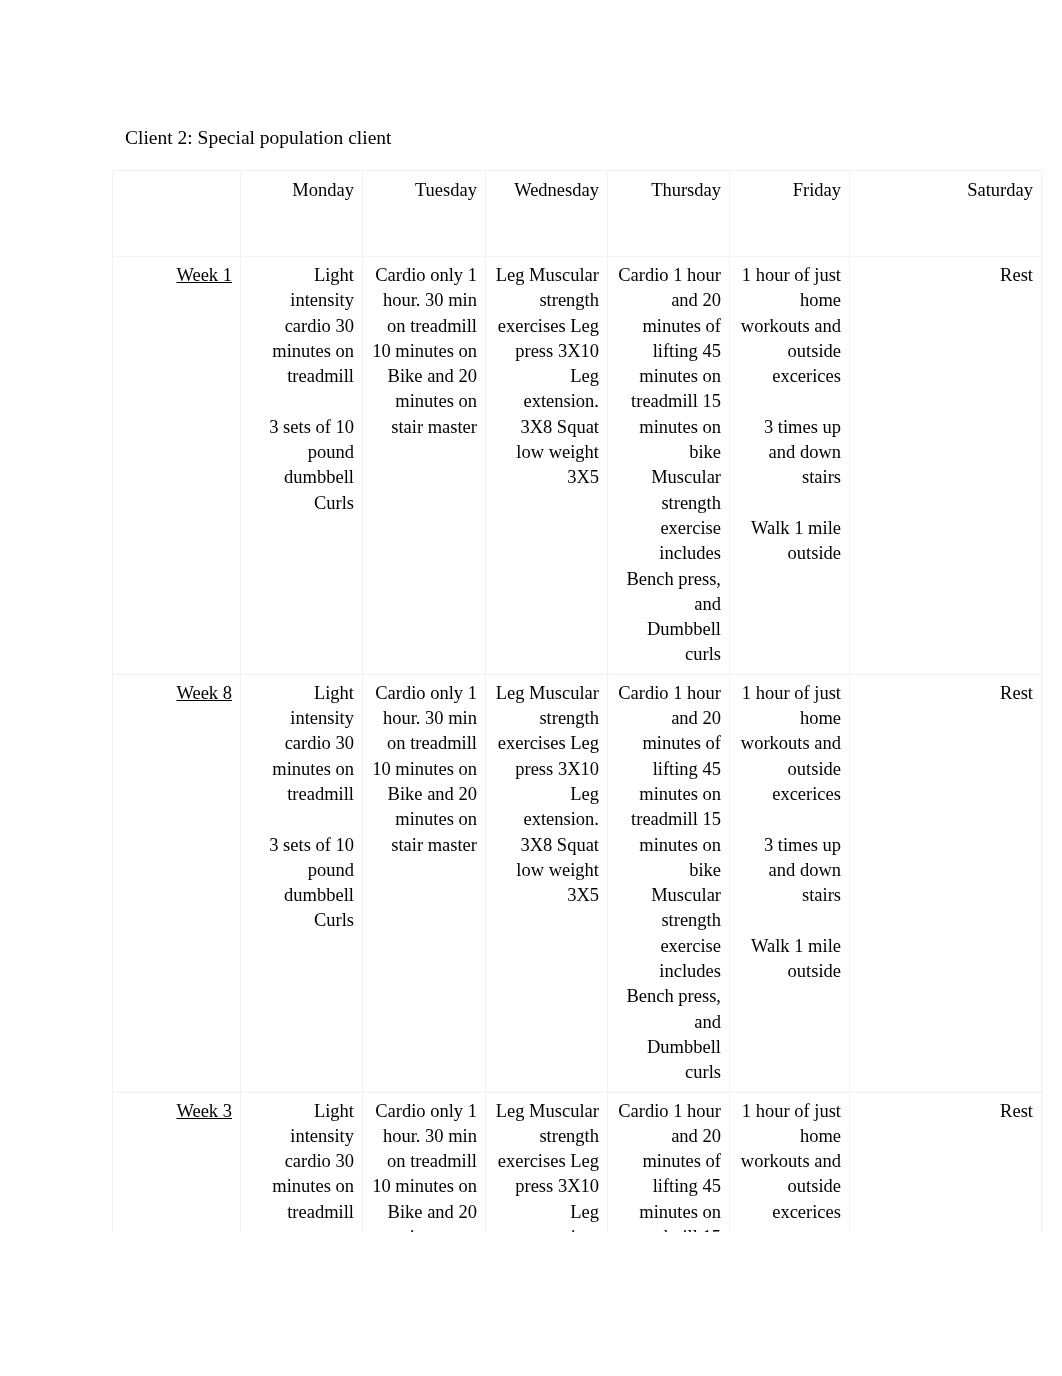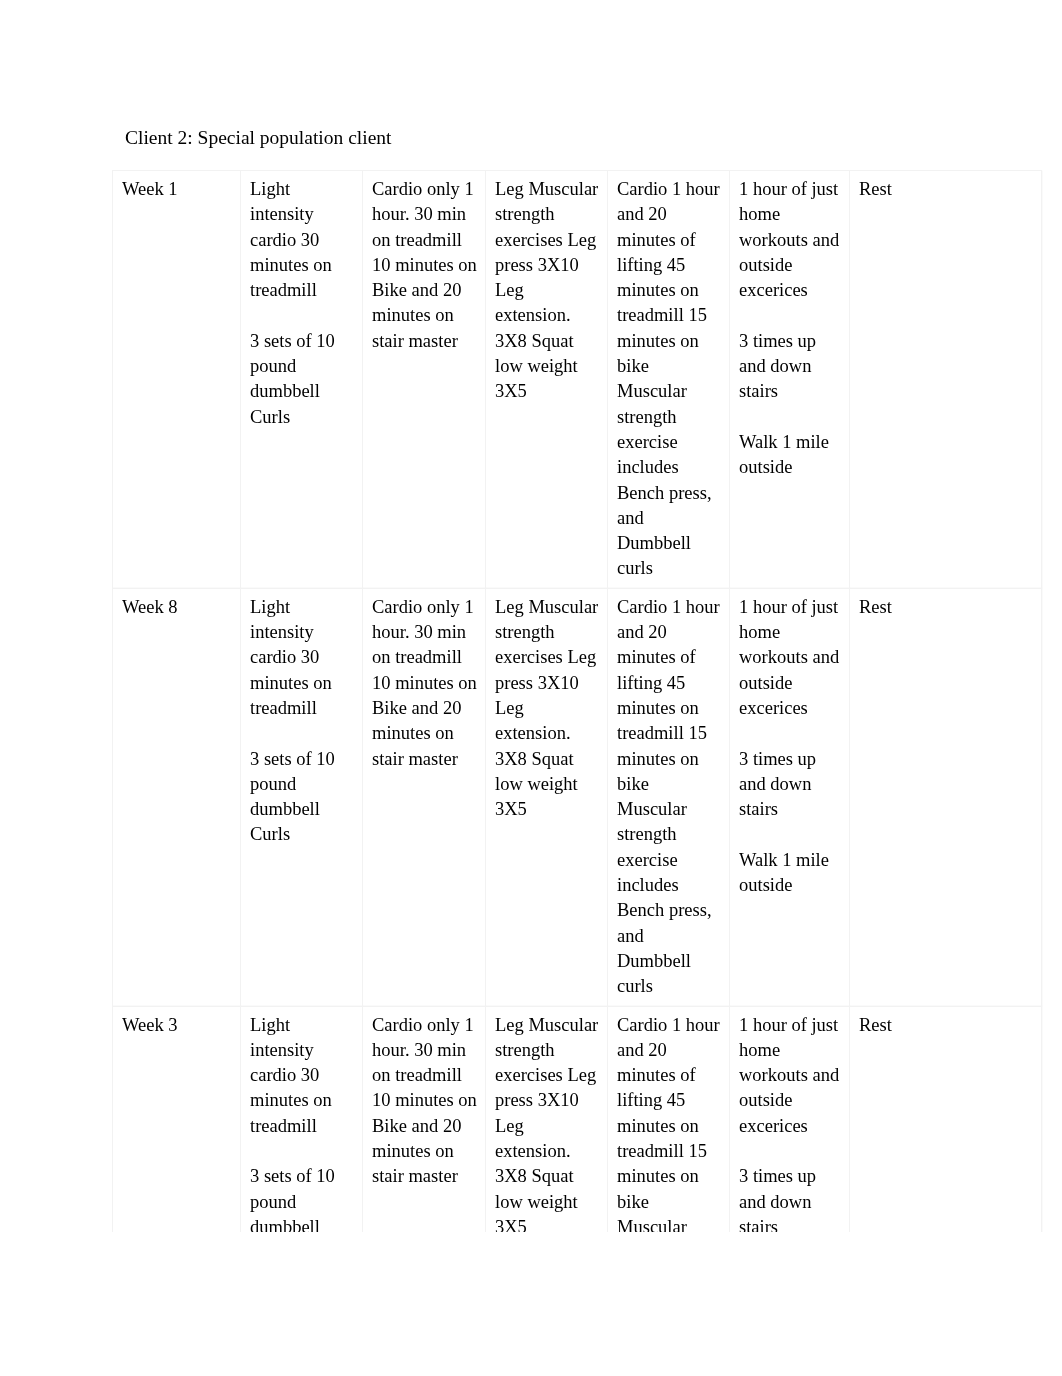--- a/index.html
+++ b/index.html
@@ -14,20 +14,21 @@
     font-family: "Liberation Serif", "DejaVu Serif", serif;
     color: #000000;
     overflow: hidden;
   }
   .page {
     position: absolute;
     left: 0; top: 0;
     width: 966px;
     height: 1376px;
     background: #ffffff;
+    text-align: right;
   }
   .doc-title {
     position: absolute;
     left: 125px;
     top: 125px;
     font-size: 19.5px;
     line-height: 25px;
     white-space: nowrap;
   }
   .table-wrap {
@@ -61,20 +62,21 @@
   col.c-sat   { width: 192px; }
 
   tr.header-row td {
     height: 72px;
   }
   tr.header-row td.hdr {
     padding-top: 7px;
   }
   td.week-label {
     padding-top: 7px;
+    text-decoration: underline;
   }
   .cell-para {
     margin: 0;
     padding: 0;
   }
   .cell-para + .cell-para {
     margin-top: 25.3px;
   }
   .clip-bottom {
     position: absolute;
@@ -98,20 +100,29 @@
       <colgroup>
         <col class="c-label">
         <col class="c-day">
         <col class="c-tue">
         <col class="c-wed">
         <col class="c-thu">
         <col class="c-fri">
         <col class="c-sat">
       </colgroup>
       <tbody id="schedule-body">
+          <tr class="header-row">
+            <td class="hdr"></td>
+            <td class="hdr">Monday</td>
+            <td class="hdr">Tuesday</td>
+            <td class="hdr">Wednesday</td>
+            <td class="hdr">Thursday</td>
+            <td class="hdr">Friday</td>
+            <td class="hdr">Saturday</td>
+          </tr>
           <tr>
             <td class="week-label">Week 1</td>
             <td>
               <div class="cell-para">Light intensity cardio 30 minutes on treadmill</div>
               <div class="cell-para">3 sets of 10 pound dumbbell Curls</div>
             </td>
             <td>
               <div class="cell-para">Cardio only 1 hour. 30 min on treadmill 10 minutes on Bike and 20 minutes on stair master</div>
             </td>
             <td>

